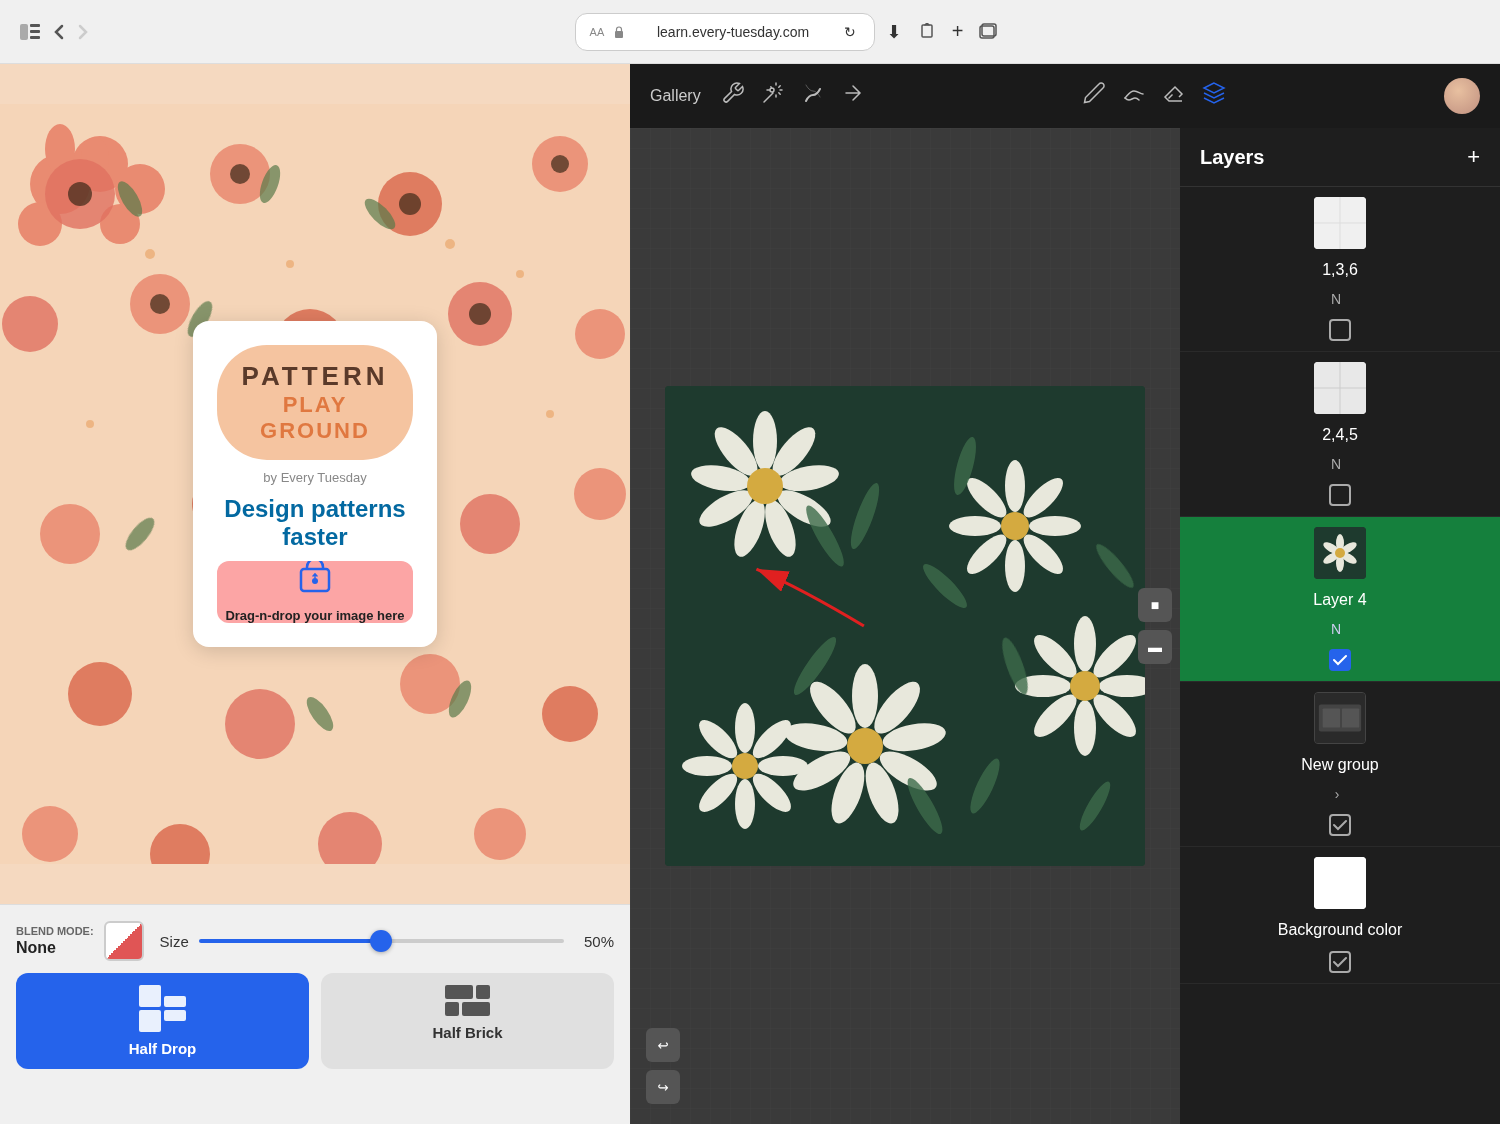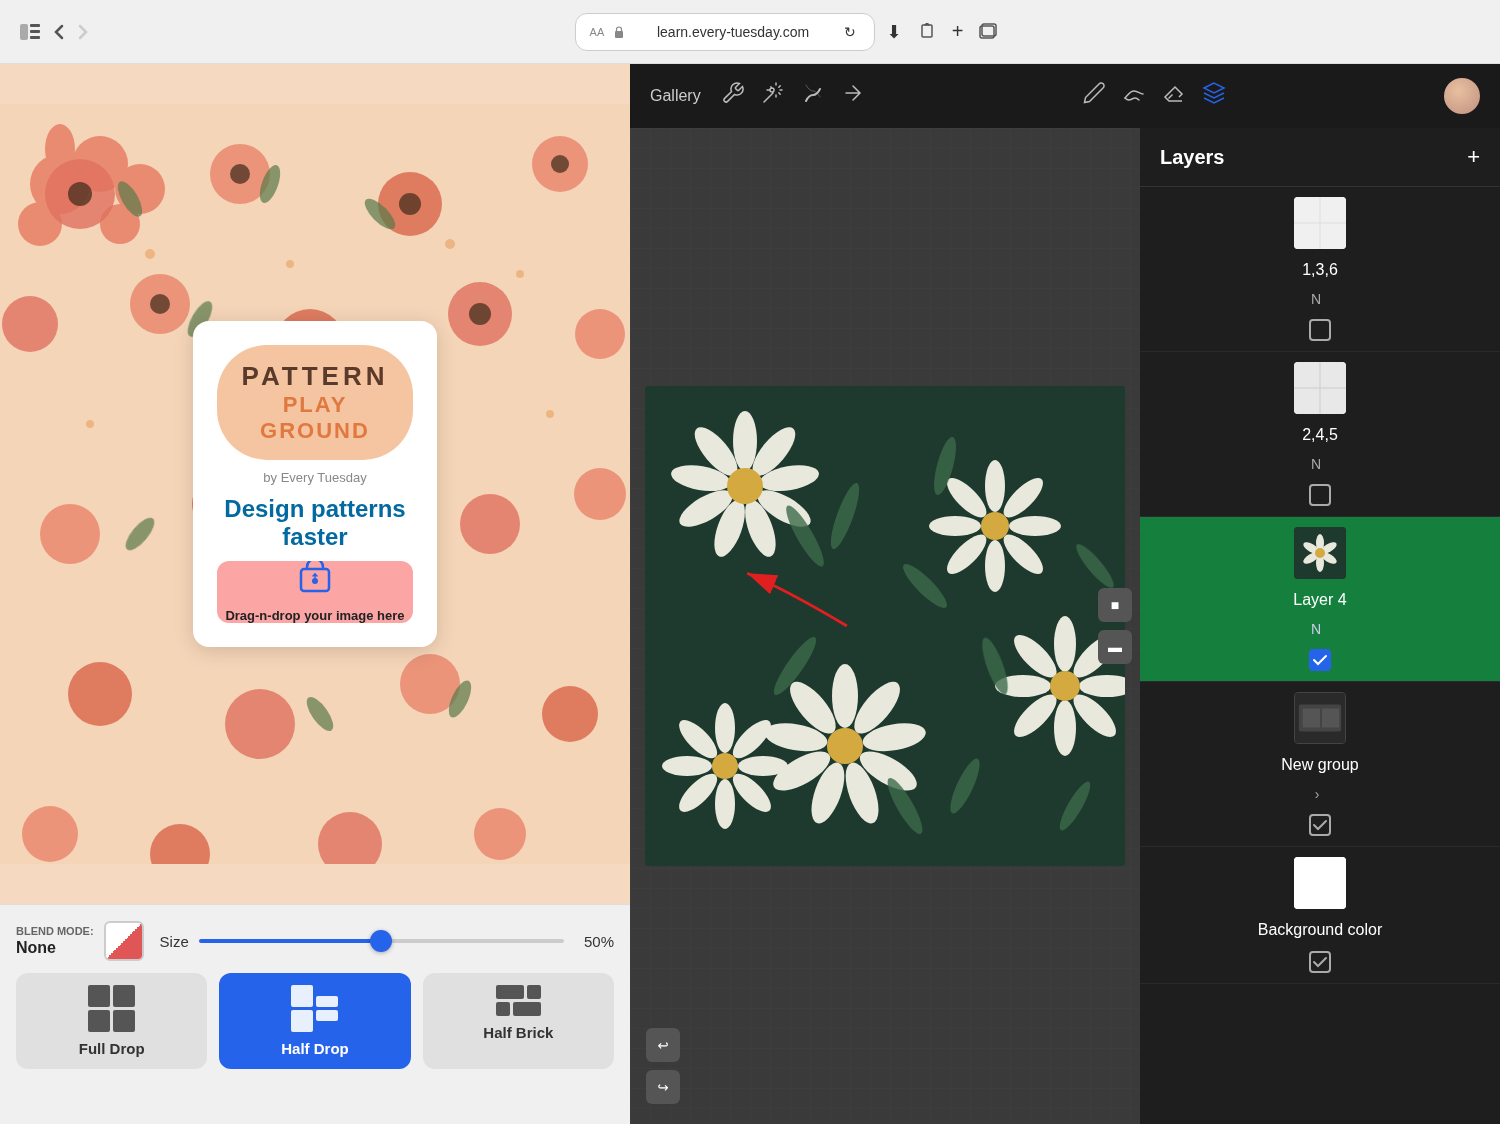--- a/index.html
+++ b/index.html
@@ -376,21 +376,21 @@
       width: 480px;
       height: 480px;
       background: #1e3a2e;
       border-radius: 4px;
       overflow: hidden;
       position: relative;
     }
 
     
     .layers-panel {
-      width: 360px;
+      width: 320px;
       background: #1e1e1e;
       display: flex;
       flex-direction: column;
     }
 
     .layers-header {
       display: flex;
       align-items: center;
       justify-content: space-between;
       padding: 16px 20px;
@@ -662,29 +662,20 @@
 
         <div class="size-row">
           <span class="size-label">Size</span>
           <input type="range" class="size-slider" value="50" min="0" max="100" style="">
           <span class="size-pct">50%</span>
         </div>
       </div>
 
       <div class="pattern-buttons">
 
-        <button class="pattern-btn">
-          <div class="pattern-icon full-drop-icon" style="display:grid;grid-template-columns:1fr 1fr;gap:3px;">
-            <div style="width:22px;height:22px;background:#555;border-radius:2px;"></div>
-            <div style="width:22px;height:22px;background:#555;border-radius:2px;"></div>
-            <div style="width:22px;height:22px;background:#555;border-radius:2px;"></div>
-            <div style="width:22px;height:22px;background:#555;border-radius:2px;"></div>
-          </div>
-          <span>Full Drop</span>
-        </button>
 
         <button class="pattern-btn active">
           <div class="pattern-icon" style="display:grid;grid-template-columns:1fr 1fr;gap:3px;position:relative;">
             <div style="width:22px;height:22px;background:rgba(255,255,255,0.9);border-radius:2px;"></div>
             <div style="width:22px;height:11px;background:rgba(255,255,255,0.9);border-radius:2px;align-self:end;"></div>
             <div style="width:22px;height:22px;background:rgba(255,255,255,0.9);border-radius:2px;"></div>
             <div style="width:22px;height:11px;background:rgba(255,255,255,0.9);border-radius:2px;"></div>
           </div>
           <span>Half Drop</span>
         </button>

